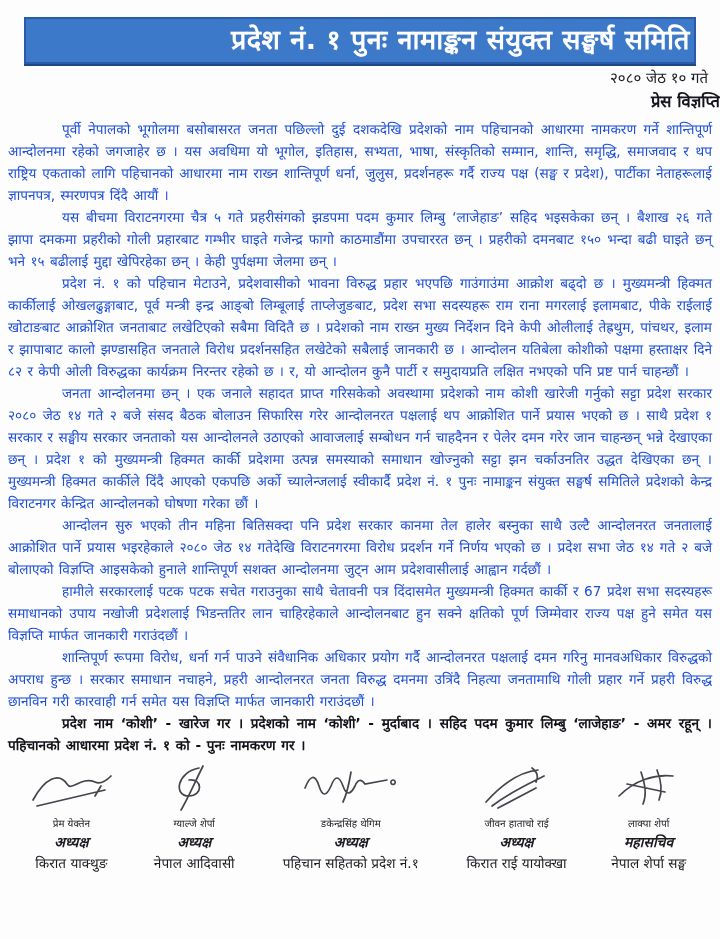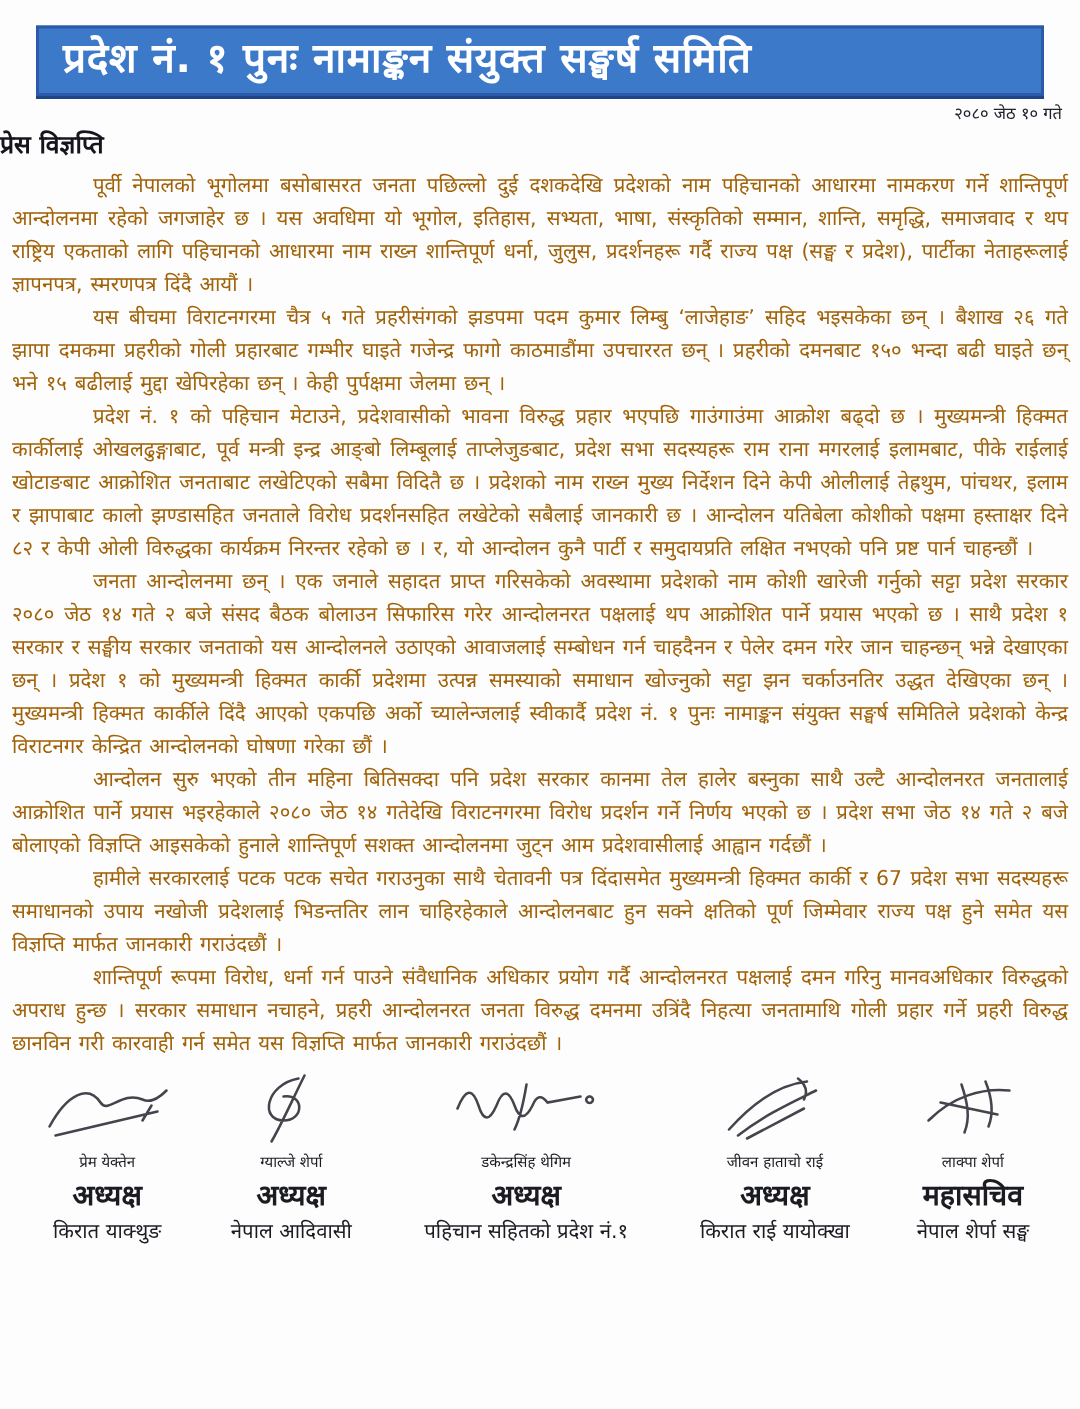--- a/index.html
+++ b/index.html
@@ -12,74 +12,74 @@
     font-family: "DejaVu Sans", sans-serif;
     color: #1b1b22;
     overflow: hidden;
     box-sizing: border-box;
   }
   .banner {
     margin: 17px 24px 0 24px;
     background: #3c79c8;
     border: 2px solid #2a5aa8;
     box-shadow: 0 2px 0 #1e4587;
-    text-align: left;
+    text-align: right;
     padding: 5px 4px 7px 16px;
   }
   .banner-title {
     color: #ffffff;
     font-weight: bold;
     font-size: 27px;
     line-height: 1.15;
     letter-spacing: 0.5px;
   }
   .date-line {
     text-align: right;
     padding: 3px 12px 0 14px;
-    font-size: 11px;
+    font-size: 15px;
     color: #20202a;
   }
   .press-heading {
-    text-align: left;
+    text-align: right;
     font-weight: bold;
     font-size: 16.5px;
     margin-top: 2px;
     color: #15151d;
   }
   .body-text {
     margin: 6px 8px 0 8px;
   }
   .para {
     text-align: justify;
     text-indent: 54px;
     font-size: 13.6px;
     line-height: 22px;
     margin: 0;
-    color: #a16207;
+    color: #1d4ed8;
     word-spacing: 1px;
   }
   .para.bold { font-weight: bold; color: #121219; }
   .signatures {
     display: flex;
     flex-direction: row;
     justify-content: space-between;
     margin: 6px 10px 0 10px;
   }
   .sig-col {
     display: flex;
     flex-direction: column;
     align-items: center;
     text-align: center;
     flex: 1 1 0;
   }
   .sig-col.wide { flex: 1.55 1 0; }
   .sig-col.med  { flex: 1.15 1 0; }
   .sig-img { height: 52px; display: flex; align-items: flex-end; justify-content: center; }
   .sig-name { font-size: 10px; margin-top: 2px; }
-  .sig-role { font-size: 19px; font-weight: bold; margin-top: 2px; }
+  .sig-role { font-size: 14px; font-weight: bold; margin-top: 2px; font-style: italic; }
   .sig-org  { font-size: 13.6px; line-height: 20px; margin-top: 2px; }
   svg.squiggle { stroke: #2b2b35; stroke-width: 1.7; fill: none; stroke-linecap: round; opacity: 0.88; }
 </style>
 </head>
 <body>
 
 <div class="page">
 
   <div class="banner">
     <div class="banner-title">प्रदेश नं. १ पुनः नामाङ्कन संयुक्त सङ्घर्ष समिति</div>
@@ -90,20 +90,21 @@
   <div class="press-heading">प्रेस विज्ञप्ति</div>
 
   <div class="body-text">
     <p class="para">पूर्वी नेपालको भूगोलमा बसोबासरत जनता पछिल्लो दुई दशकदेखि प्रदेशको नाम पहिचानको आधारमा नामकरण गर्ने शान्तिपूर्ण आन्दोलनमा रहेको जगजाहेर छ । यस अवधिमा यो भूगोल, इतिहास, सभ्यता, भाषा, संस्कृतिको सम्मान, शान्ति, समृद्धि, समाजवाद र थप राष्ट्रिय एकताको लागि पहिचानको आधारमा नाम राख्न शान्तिपूर्ण धर्ना, जुलुस, प्रदर्शनहरू गर्दै राज्य पक्ष (सङ्घ र प्रदेश), पार्टीका नेताहरूलाई ज्ञापनपत्र, स्मरणपत्र दिंदै आयौं ।</p>
     <p class="para">यस बीचमा विराटनगरमा चैत्र ५ गते प्रहरीसंगको झडपमा पदम कुमार लिम्बु ‘लाजेहाङ’ सहिद भइसकेका छन् । बैशाख २६ गते झापा दमकमा प्रहरीको गोली प्रहारबाट गम्भीर घाइते गजेन्द्र फागो काठमाडौंमा उपचाररत छन् । प्रहरीको दमनबाट १५० भन्दा बढी घाइते छन् भने १५ बढीलाई मुद्दा खेपिरहेका छन् । केही पुर्पक्षमा जेलमा छन् ।</p>
     <p class="para">प्रदेश नं. १ को पहिचान मेटाउने, प्रदेशवासीको भावना विरुद्ध प्रहार भएपछि गाउंगाउंमा आक्रोश बढ्दो छ । मुख्यमन्त्री हिक्मत कार्कीलाई ओखलढुङ्गाबाट, पूर्व मन्त्री इन्द्र आङ्बो लिम्बूलाई ताप्लेजुङबाट, प्रदेश सभा सदस्यहरू राम राना मगरलाई इलामबाट, पीके राईलाई खोटाङबाट आक्रोशित जनताबाट लखेटिएको सबैमा विदितै छ । प्रदेशको नाम राख्न मुख्य निर्देशन दिने केपी ओलीलाई तेह्रथुम, पांचथर, इलाम र झापाबाट कालो झण्डासहित जनताले विरोध प्रदर्शनसहित लखेटेको सबैलाई जानकारी छ । आन्दोलन यतिबेला कोशीको पक्षमा हस्ताक्षर दिने ८२ र केपी ओली विरुद्धका कार्यक्रम निरन्तर रहेको छ । र, यो आन्दोलन कुनै पार्टी र समुदायप्रति लक्षित नभएको पनि प्रष्ट पार्न चाहन्छौं ।</p>
     <p class="para">जनता आन्दोलनमा छन् । एक जनाले सहादत प्राप्त गरिसकेको अवस्थामा प्रदेशको नाम कोशी खारेजी गर्नुको सट्टा प्रदेश सरकार २०८० जेठ १४ गते २ बजे संसद बैठक बोलाउन सिफारिस गरेर आन्दोलनरत पक्षलाई थप आक्रोशित पार्ने प्रयास भएको छ । साथै प्रदेश १ सरकार र सङ्घीय सरकार जनताको यस आन्दोलनले उठाएको आवाजलाई सम्बोधन गर्न चाहदैनन र पेलेर दमन गरेर जान चाहन्छन् भन्ने देखाएका छन् । प्रदेश १ को मुख्यमन्त्री हिक्मत कार्की प्रदेशमा उत्पन्न समस्याको समाधान खोज्नुको सट्टा झन चर्काउनतिर उद्धत देखिएका छन् । मुख्यमन्त्री हिक्मत कार्कीले दिंदै आएको एकपछि अर्को च्यालेन्जलाई स्वीकार्दै प्रदेश नं. १ पुनः नामाङ्कन संयुक्त सङ्घर्ष समितिले प्रदेशको केन्द्र विराटनगर केन्द्रित आन्दोलनको घोषणा गरेका छौं ।</p>
     <p class="para">आन्दोलन सुरु भएको तीन महिना बितिसक्दा पनि प्रदेश सरकार कानमा तेल हालेर बस्नुका साथै उल्टै आन्दोलनरत जनतालाई आक्रोशित पार्ने प्रयास भइरहेकाले २०८० जेठ १४ गतेदेखि विराटनगरमा विरोध प्रदर्शन गर्ने निर्णय भएको छ । प्रदेश सभा जेठ १४ गते २ बजे बोलाएको विज्ञप्ति आइसकेको हुनाले शान्तिपूर्ण सशक्त आन्दोलनमा जुट्न आम प्रदेशवासीलाई आह्वान गर्दछौं ।</p>
     <p class="para">हामीले सरकारलाई पटक पटक सचेत गराउनुका साथै चेतावनी पत्र दिंदासमेत मुख्यमन्त्री हिक्मत कार्की र 67 प्रदेश सभा सदस्यहरू समाधानको उपाय नखोजी प्रदेशलाई भिडन्ततिर लान चाहिरहेकाले आन्दोलनबाट हुन सक्ने क्षतिको पूर्ण जिम्मेवार राज्य पक्ष हुने समेत यस विज्ञप्ति मार्फत जानकारी गराउंदछौं ।</p>
     <p class="para">शान्तिपूर्ण रूपमा विरोध, धर्ना गर्न पाउने संवैधानिक अधिकार प्रयोग गर्दै आन्दोलनरत पक्षलाई दमन गरिनु मानवअधिकार विरुद्धको अपराध हुन्छ । सरकार समाधान नचाहने, प्रहरी आन्दोलनरत जनता विरुद्ध दमनमा उत्रिंदै निहत्या जनतामाथि गोली प्रहार गर्ने प्रहरी विरुद्ध छानविन गरी कारवाही गर्न समेत यस विज्ञप्ति मार्फत जानकारी गराउंदछौं ।</p>
+    <p class="para bold">प्रदेश नाम ‘कोशी’ - खारेज गर । प्रदेशको नाम ‘कोशी’ - मुर्दाबाद । सहिद पदम कुमार लिम्बु ‘लाजेहाङ’ - अमर रहून् । पहिचानको आधारमा प्रदेश नं. १ को - पुनः नामकरण गर ।</p>
   </div>
 
   <div class="signatures">
 
     <div class="sig-col">
       <div class="sig-img">
         <svg class="squiggle" width="92" height="52" viewBox="0 0 92 52">
           <path d="M8,38 C20,16 34,10 42,22 C47,30 56,14 70,20 C76,23 82,18 86,14 M12,44 L80,28 M70,34 l6,-10"></path>
         </svg>
       </div>

